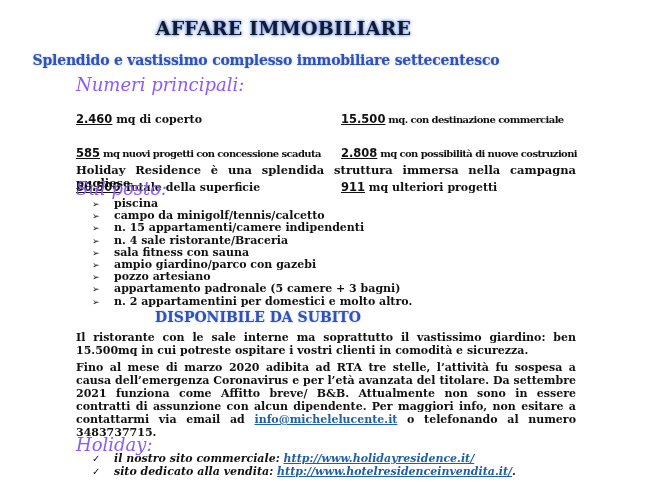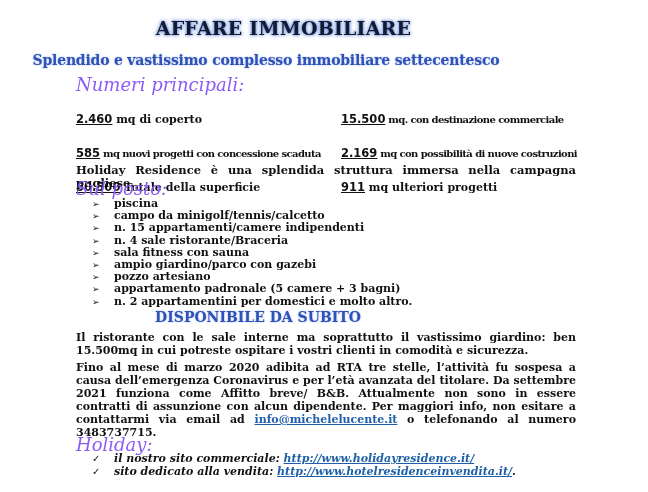--- a/index.html
+++ b/index.html
@@ -39,21 +39,21 @@
 <div class="abs section-h" style="left:76px; top:74px;">Numeri principali:</div>
 
 <div class="abs" style="left:76px; top:96px;">
   <div class="line"><span class="num">2.460</span><span> mq di coperto</span></div>
   <div class="line"><span class="num">585</span><span class="cond"> mq nuovi progetti con concessione scaduta</span></div>
   <div class="line"><span class="num">50.500</span><span> Totale della superficie</span></div>
 </div>
 
 <div class="abs" style="left:341px; top:96px;">
   <div class="line"><span class="num">15.500</span><span class="cond"> mq.  con destinazione commerciale</span></div>
-  <div class="line"><span class="num">2.169</span><span class="cond"> mq con possibilità di nuove costruzioni</span></div>
+  <div class="line"><span class="num">2.808</span><span class="cond"> mq con possibilità di nuove costruzioni</span></div>
   <div class="line"><span class="num">911</span><span> mq ulteriori progetti</span></div>
 </div>
 
 <div class="abs para" style="top:164px; font-size:11.5px;">Holiday Residence è una splendida struttura immersa nella campagna pugliese.</div>
 
 <div class="abs section-h" style="left:76px; top:178px;">Sul posto:</div>
 
 <ul class="abs bullets">
   <li><span class="mark">➢</span><span>piscina</span></li>
   <li><span class="mark">➢</span><span>campo da minigolf/tennis/calcetto</span></li>

